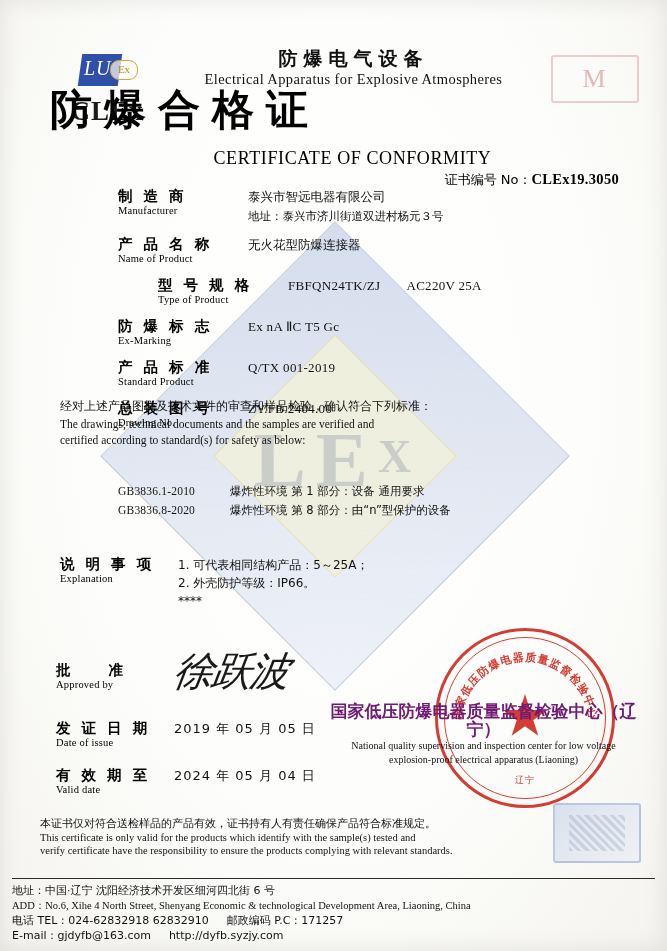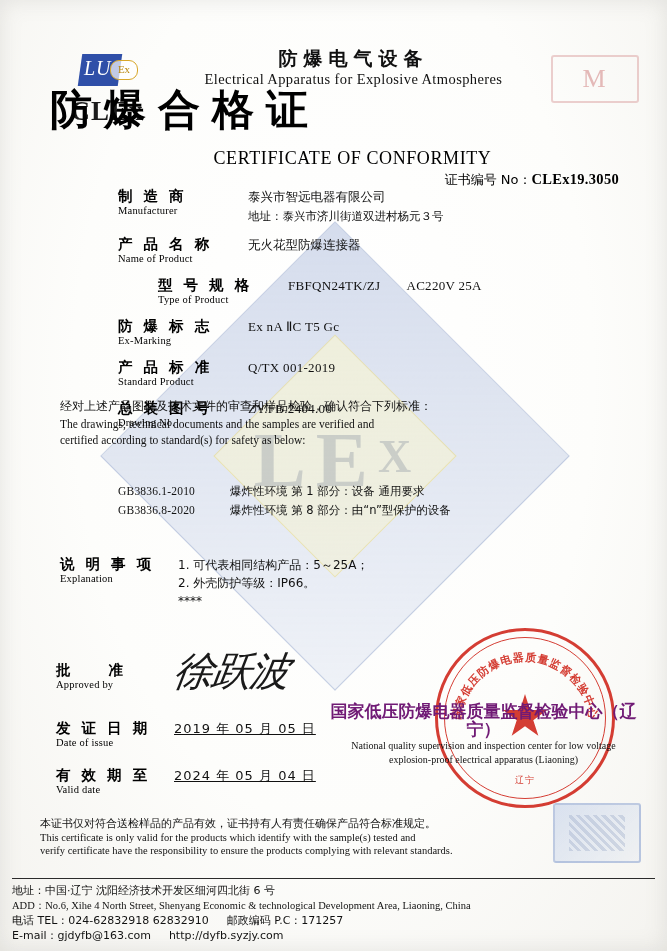--- a/index.html
+++ b/index.html
@@ -342,21 +342,20 @@
     transform: skewX(-8deg);
     letter-spacing: -2px;
     position: relative;
     top: -8px;
   }
   .date-val {
     font-family: "DejaVu Sans", sans-serif;
     font-size: 13px;
     color: #111;
     letter-spacing: 1px;
-    text-decoration: underline;
   }
 
   
   .seal {
     position: absolute;
     right: 52px;
     top: 628px;
     width: 174px;
     height: 174px;
     border: 3.5px solid #cf2318;

